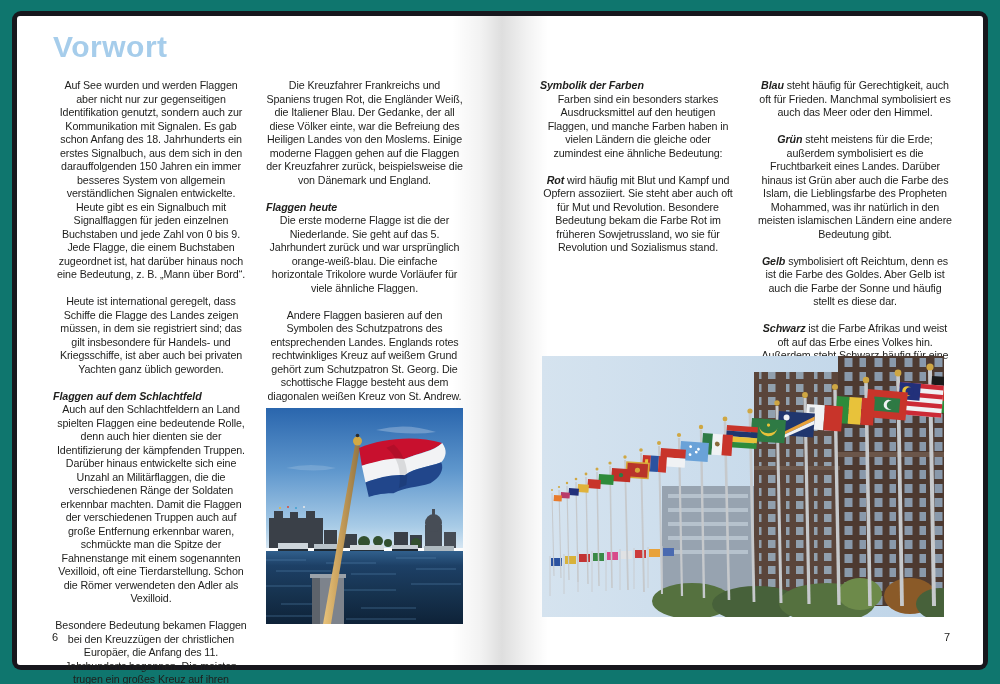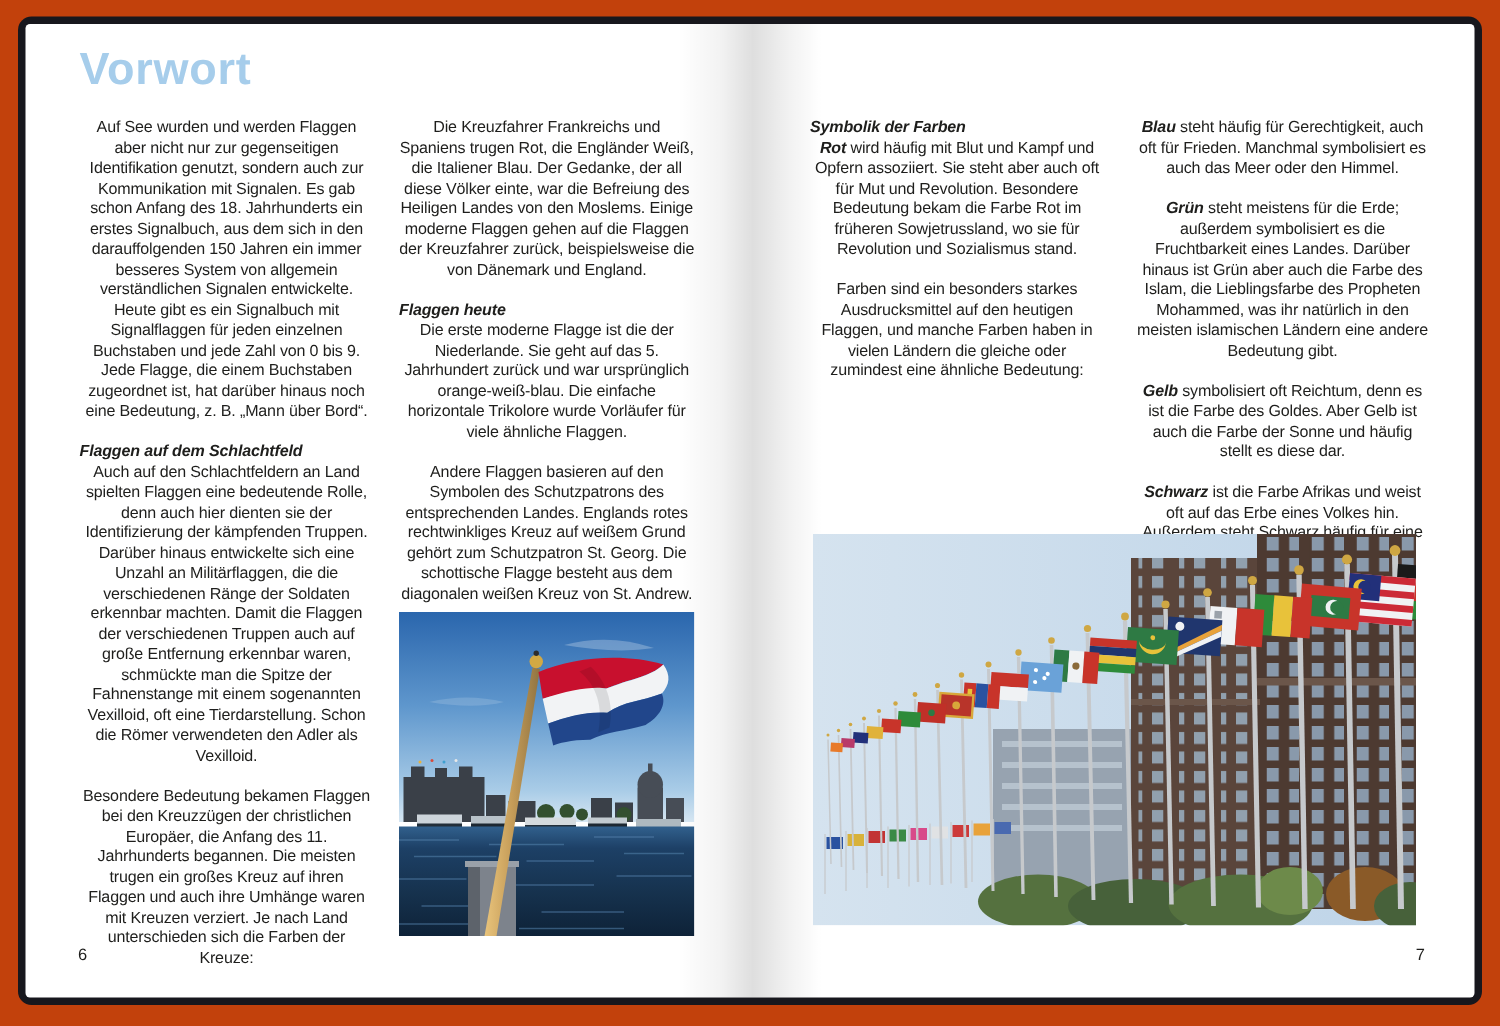--- a/index.html
+++ b/index.html
@@ -1,16 +1,16 @@
 <!DOCTYPE html>
 <html lang="de"><head>
 <meta charset="utf-8">
 <style>
   html,body{margin:0;padding:0;background:#ffffff;}
-  #screen{position:relative;width:1000px;height:684px;background:#c2410c;overflow:hidden;
+  #screen{position:relative;width:1000px;height:684px;background:#0f766e;overflow:hidden;
           font-family:"Liberation Sans","DejaVu Sans",sans-serif;}
   .cover{position:absolute;left:12px;top:11px;width:976px;height:659px;background:#17171d;border-radius:9px;}
   .pages{position:absolute;left:17px;top:16px;width:966px;height:649px;background:#ffffff;border-radius:3px;}
   .gutter{position:absolute;left:452px;top:16px;width:96px;height:649px;pointer-events:none;
           background:linear-gradient(90deg,rgba(0,0,0,0) 0%,rgba(0,0,0,0.05) 30%,rgba(0,0,0,0.13) 52%,rgba(0,0,0,0.05) 78%,rgba(0,0,0,0) 100%);}
   .title{position:absolute;left:53px;top:30px;font-size:30px;font-weight:700;color:#a6cdeb;letter-spacing:.5px;}
   .col{position:absolute;top:79px;font-size:10.7px;line-height:13.5px;color:#1e1e1c;
        letter-spacing:-0.1px;hyphens:auto;-webkit-hyphens:auto;}
   .col p{margin:0 0 13.5px 0;text-align:center;}
   .col h4{margin:13.5px 0 0 0;font-size:10.7px;line-height:13.5px;font-weight:700;font-style:italic;}
@@ -33,36 +33,37 @@
 
 <div id="screen">
   <div class="cover"></div>
   <div class="pages"></div>
   <div class="gutter"></div>
 
   <div class="title">Vorwort</div>
 
   <div class="col" id="lcol1">
     <p>Auf See wurden und werden Flaggen aber nicht nur zur gegenseitigen Identifikation genutzt, sondern auch zur Kommunikation mit Signalen. Es gab schon Anfang des 18. Jahrhunderts ein erstes Signalbuch, aus dem sich in den darauffolgenden 150 Jahren ein immer besseres System von allgemein verständlichen Signalen entwickelte. Heute gibt es ein Signalbuch mit Signalflaggen für jeden einzelnen Buchstaben und jede Zahl von 0 bis 9. Jede Flagge, die einem Buchstaben zugeordnet ist, hat darüber hinaus noch eine Bedeutung, z. B. „Mann über Bord“.</p>
+    <p>Heute ist international geregelt, dass Schiffe die Flagge des Landes zeigen müssen, in dem sie registriert sind; das gilt insbesondere für Handels- und Kriegsschiffe, ist aber auch bei privaten Yachten ganz üblich geworden.</p>
     <h4>Flaggen auf dem Schlachtfeld</h4>
     <p>Auch auf den Schlachtfeldern an Land spielten Flaggen eine bedeutende Rolle, denn auch hier dienten sie der Identifizierung der kämpfenden Truppen. Darüber hinaus entwickelte sich eine Unzahl an Militärflaggen, die die verschiedenen Ränge der Soldaten erkennbar machten. Damit die Flaggen der verschiedenen Truppen auch auf große Entfernung erkennbar waren, schmückte man die Spitze der Fahnenstange mit einem sogenannten Vexilloid, oft eine Tierdarstellung. Schon die Römer verwendeten den Adler als Vexilloid.</p>
     <p>Besondere Bedeutung bekamen Flaggen bei den Kreuzzügen der christlichen Europäer, die Anfang des 11. Jahrhunderts begannen. Die meisten trugen ein großes Kreuz auf ihren Flaggen und auch ihre Umhänge waren mit Kreuzen verziert. Je nach Land unterschieden sich die Farben der Kreuze:</p>
   </div>
 
   <div class="col" id="lcol2">
     <p>Die Kreuzfahrer Frankreichs und Spaniens trugen Rot, die Engländer Weiß, die Italiener Blau. Der Gedanke, der all diese Völker einte, war die Befreiung des Heiligen Landes von den Moslems. Einige moderne Flaggen gehen auf die Flaggen der Kreuzfahrer zurück, beispielsweise die von Dänemark und England.</p>
     <h4>Flaggen heute</h4>
     <p>Die erste moderne Flagge ist die der Niederlande. Sie geht auf das 5. Jahrhundert zurück und war ursprünglich orange-weiß-blau. Die einfache horizontale Trikolore wurde Vorläufer für viele ähnliche Flaggen.</p>
     <p>Andere Flaggen basieren auf den Symbolen des Schutzpatrons des entsprechenden Landes. Englands rotes rechtwinkliges Kreuz auf weißem Grund gehört zum Schutzpatron St. Georg. Die schottische Flagge besteht aus dem diagonalen weißen Kreuz von St. Andrew.</p>
   </div>
 
   <div class="col" id="rcol1">
     <h4>Symbolik der Farben</h4>
+    <p>Farben sind ein besonders starkes Ausdrucksmittel auf den heutigen Flaggen, und manche Farben haben in vielen Ländern die gleiche oder zumindest eine ähnliche Bedeutung:</p>
     <p><span class="lead">Rot</span><span> wird häufig mit Blut und Kampf und Opfern assoziiert. Sie steht aber auch oft für Mut und Revolution. Besondere Bedeutung bekam die Farbe Rot im früheren Sowjetrussland, wo sie für Revolution und Sozialismus stand.</span></p>
-    <p>Farben sind ein besonders starkes Ausdrucksmittel auf den heutigen Flaggen, und manche Farben haben in vielen Ländern die gleiche oder zumindest eine ähnliche Bedeutung:</p>
   </div>
 
   <div class="col" id="rcol2">
     <p><span class="lead">Blau</span><span> steht häufig für Gerechtigkeit, auch oft für Frieden. Manchmal symbolisiert es auch das Meer oder den Himmel.</span></p>
     <p><span class="lead">Grün</span><span> steht meistens für die Erde; außerdem symbolisiert es die Fruchtbarkeit eines Landes. Darüber hinaus ist Grün aber auch die Farbe des Islam, die Lieblingsfarbe des Propheten Mohammed, was ihr natürlich in den meisten islamischen Ländern eine andere Bedeutung gibt.</span></p>
     <p><span class="lead">Gelb</span><span> symbolisiert oft Reichtum, denn es ist die Farbe des Goldes. Aber Gelb ist auch die Farbe der Sonne und häufig stellt es diese dar.</span></p>
     <p><span class="lead">Schwarz</span><span> ist die Farbe Afrikas und weist oft auf das Erbe eines Volkes hin. Außerdem steht Schwarz häufig für eine dunkle Vergangenheit und die Überwindung von Feinden.</span></p>
   </div>
 
   <div class="photo" id="photo-left" role="img" aria-label="Niederländische Flagge an einer Fahnenstange auf einem Boot vor Amsterdamer Stadtkulisse">

